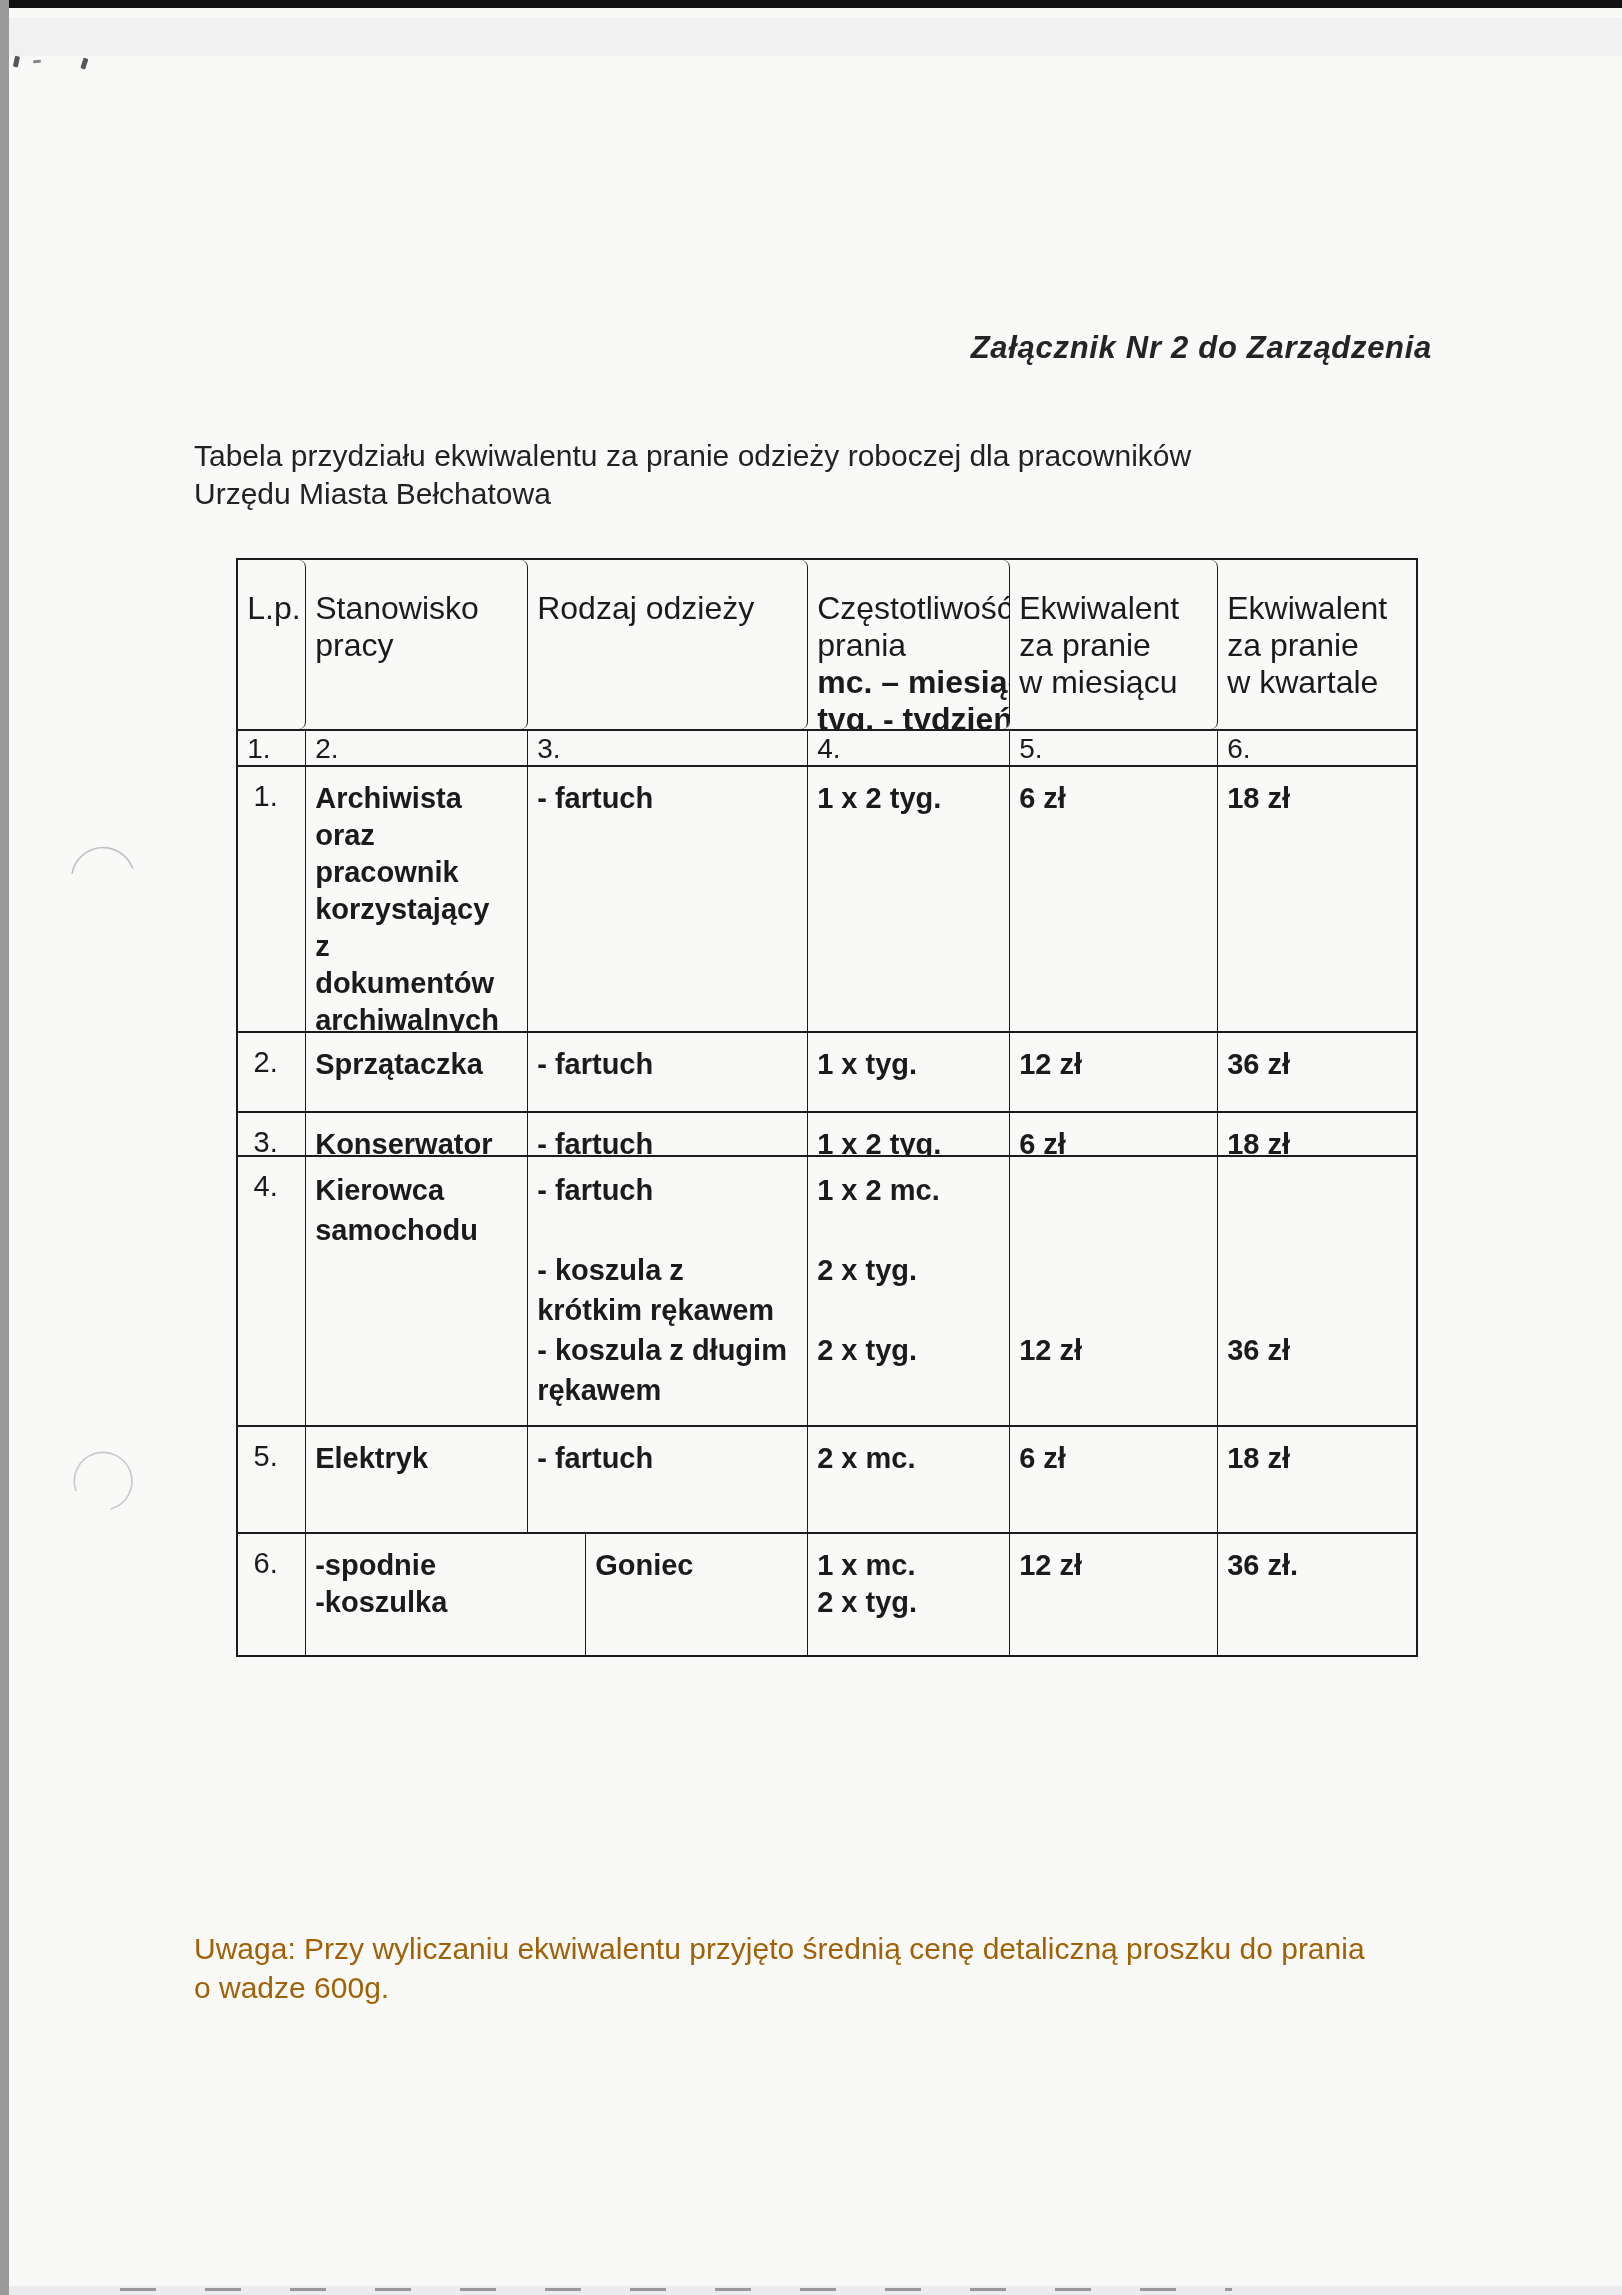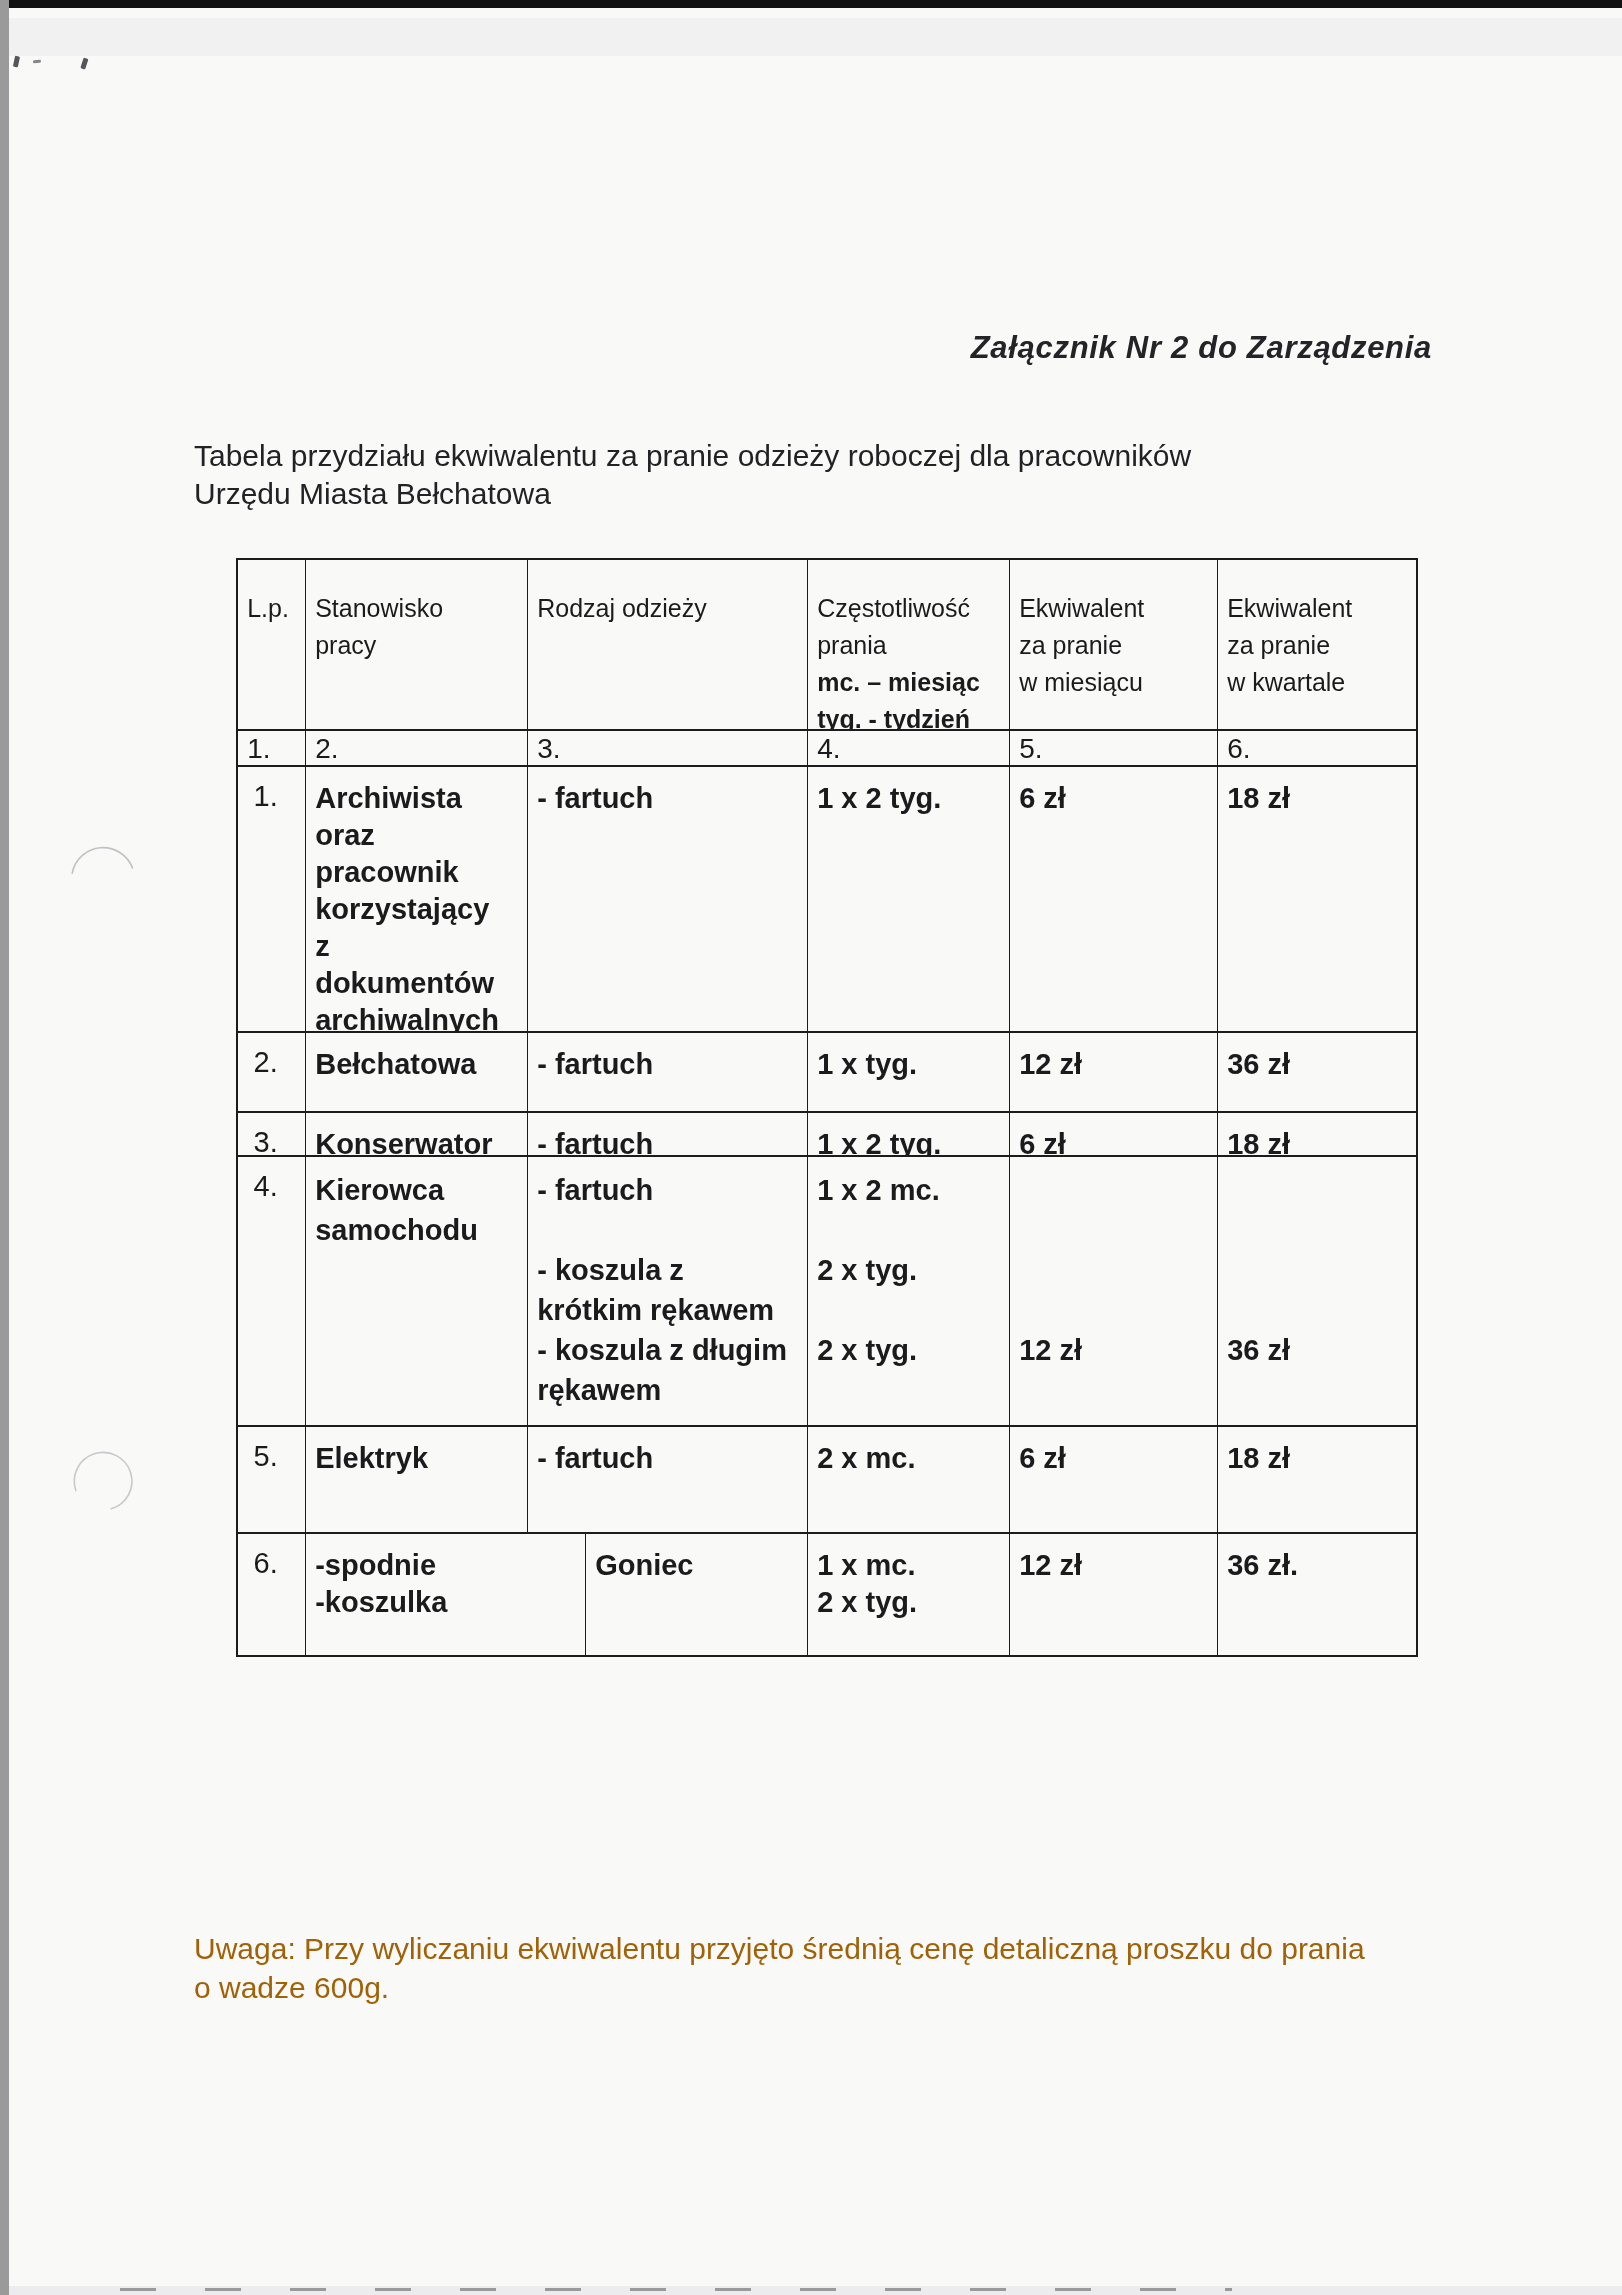--- a/index.html
+++ b/index.html
@@ -44,21 +44,21 @@
   .trow.last{border-bottom:none;}
   .cell{
     box-sizing:border-box;border-right:1.3px solid #1c1c1e;
     padding:13px 5.2px 0 9.2px;font-size:29px;font-weight:bold;overflow:hidden;
   }
   .cell:last-child{border-right:none;}
   .c0{width:68px;}.c1{width:222px;}.c2{width:280px;}.c3{width:202px;}.c4{width:208px;}.c5{flex:1;}
   .ln{line-height:37px;min-height:37px;white-space:nowrap;}
   
   .row-hdr{height:171px;}
-  .row-hdr .cell{font-weight:normal;font-size:25px;padding-top:30px;}
+  .row-hdr .cell{font-weight:normal;font-size:32px;padding-top:30px;border-radius:7px;}
   .row-hdr .ln{line-height:37px;min-height:37px;}
   .row-hdr .bold{font-weight:bold;}
   
   .row-nums{height:36px;}
   .row-nums .cell{font-weight:normal;font-size:28px;padding-top:1.3px;line-height:33px;}
   
   .row-r1{height:266px;}
   .row-r2{height:80px;}
   .row-r3{height:44px;}
   .row-r4{height:270px;}
@@ -154,21 +154,21 @@
         <div class="ln">6 zł</div>
       </div>
       <div class="cell c5">
         <div class="ln">18 zł</div>
       </div>
     </div>
 
     <div class="trow row-r2">
       <div class="cell c0 lp">2.</div>
       <div class="cell c1">
-        <div class="ln">Bełchatowa</div>
+        <div class="ln">Sprzątaczka</div>
       </div>
       <div class="cell c2">
         <div class="ln">- fartuch</div>
       </div>
       <div class="cell c3">
         <div class="ln">1 x tyg.</div>
       </div>
       <div class="cell c4">
         <div class="ln">12 zł</div>
       </div>

